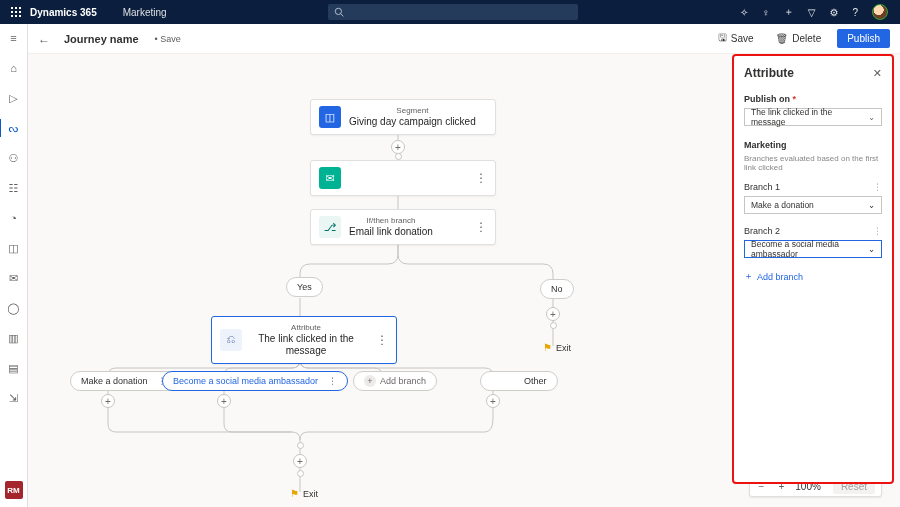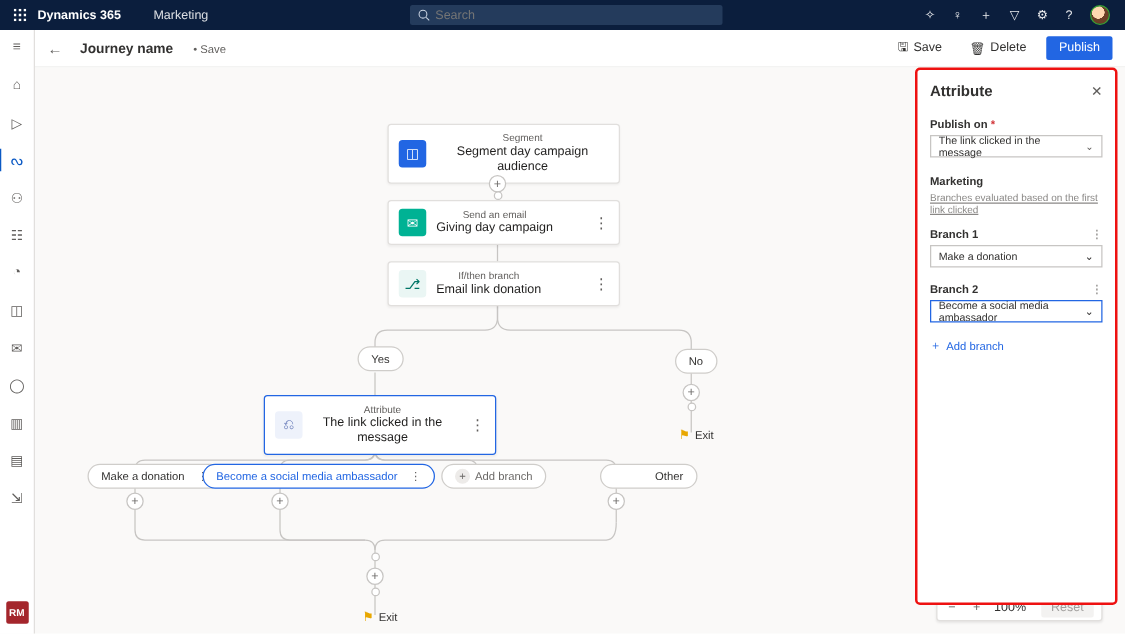--- a/index.html
+++ b/index.html
@@ -67,22 +67,22 @@
 
 
 .panel { position:absolute; top:30px; right:6px; width:162px; height:430px; background:#fff; border:2.5px solid #e11; border-radius:4px; padding:10px 10px; }
 .panel .phead { display:flex; align-items:center; margin-bottom:14px; }
 .panel .phead .pt { font-weight:600; font-size:12px; }
 .panel .phead .close { margin-left:auto; cursor:pointer; color:#605e5c; font-size:11px;}
 .panel .label { font-size:9px; font-weight:600; margin-bottom:4px; }
 .panel .req { color:#d13438; }
 .panel .sel { border:1px solid #c7c5c3; height:18px; font-size:8.5px; display:flex; align-items:center; padding:0 6px; justify-content:space-between; cursor:pointer; margin-bottom:14px; background:#fff;}
 .panel .sel .chev { color:#605e5c; font-size:8px;}
-.panel .hint { font-size:8px; color:#8a8886; margin-bottom:10px;text-decoration:underline;}
-.panel .brhead { display:flex; align-items:flex-end; font-size:9px; font-weight:700; margin-bottom:4px;}
+.panel .hint { font-size:8px; color:#8a8886; margin-bottom:10px;}
+.panel .brhead { display:flex; align-items:flex-end; font-size:9px; font-weight:400; margin-bottom:4px;}
 .panel .brhead .dots { margin-left:auto; color:#a19f9d; cursor:pointer;}
 .panel .brbox { border:1px solid #c7c5c3; height:18px; font-size:8.5px; display:flex; align-items:center; padding:0 6px; justify-content:space-between; cursor:pointer; margin-bottom:12px;}
 .panel .brbox.sel2 { border-color:#2266e3; }
 .panel .addbr { font-size:9px; color:#2266e3; cursor:pointer; display:flex; align-items:center; gap:4px; margin-top:4px;}
 </style>
 </head>
 <body>
 
 <div class="topbar">
   <div class="waffle">
@@ -100,21 +100,20 @@
         </g>
       </svg>
   </div>
   <span class="app-name">Dynamics 365</span>
   <span class="module">Marketing</span>
   <div class="search">
     <svg width="10" height="10" viewBox="0 0 16 16">
         <circle cx="7" cy="7" r="5" fill="none" stroke="#cdd6e3" stroke-width="1.3"></circle>
         <line x1="11" y1="11" x2="15" y2="15" stroke="#cdd6e3" stroke-width="1.3"></line>
       </svg>
-    <input placeholder="Search" style="">
   </div>
   <div class="right-icons">
     <span>✧</span>
     <span>♀</span>
     <span>＋</span>
     <span>▽</span>
     <span>⚙</span>
     <span>?</span>
     <div class="avatar"></div>
   </div>
@@ -187,32 +186,28 @@
           <path d="M196 370 Q196 378 204 378 L264 378"></path>
           <path d="M465 364 Q465 378 457 378 L280 378 Q272 378 272 386"></path>
           <line x1="272" y1="386" x2="272" y2="438"></line>
         </g>
       </svg>
 
       <div class="node seg" style="left:282px; top:45px; width:186px;">
         <div class="square">◫</div>
         <div class="lbl">
             <span class="t1">Segment</span>
-            <span class="t2">Segment day campaign audience</span>
+            <span class="t2">Giving day campaign clicked</span>
           </div>
       </div>
       <div class="addcircle" style="left:363px; top:86px;">+</div>
       <div class="joindot" style="left:366.5px; top:99px;"></div>
 
       <div class="node email" style="left:282px; top:106px; width:186px;">
         <div class="square">✉</div>
-        <div class="lbl">
-            <span class="t1">Send an email</span>
-            <span class="t2">Giving day campaign</span>
-          </div>
         <div class="more">⋮</div>
       </div>
 
       <div class="node branch" style="left:282px; top:155px; width:186px;">
         <div class="square">⎇</div>
         <div class="lbl">
             <span class="t1">If/then branch</span>
             <span class="t2">Email link donation</span>
           </div>
         <div class="more">⋮</div>

